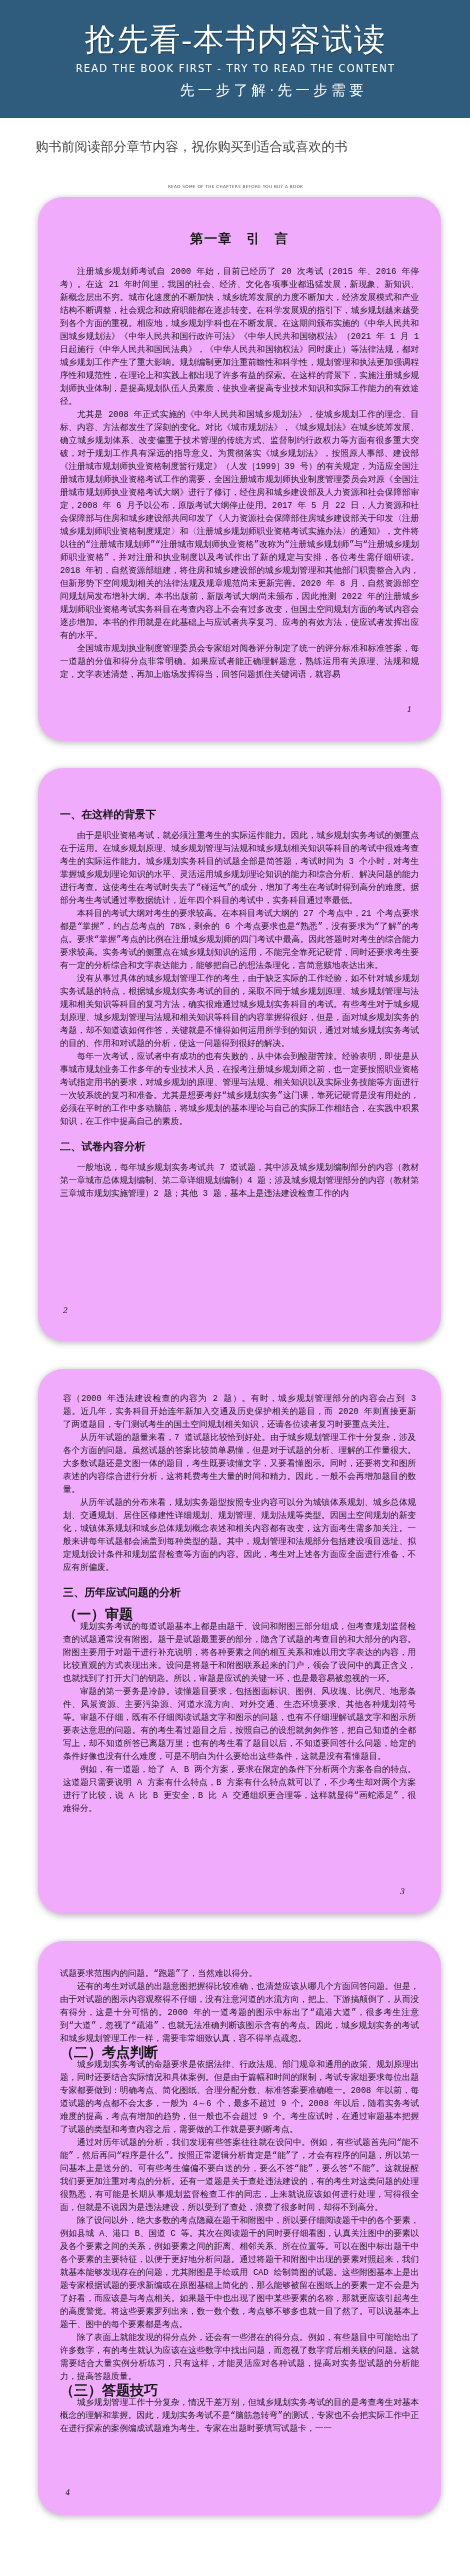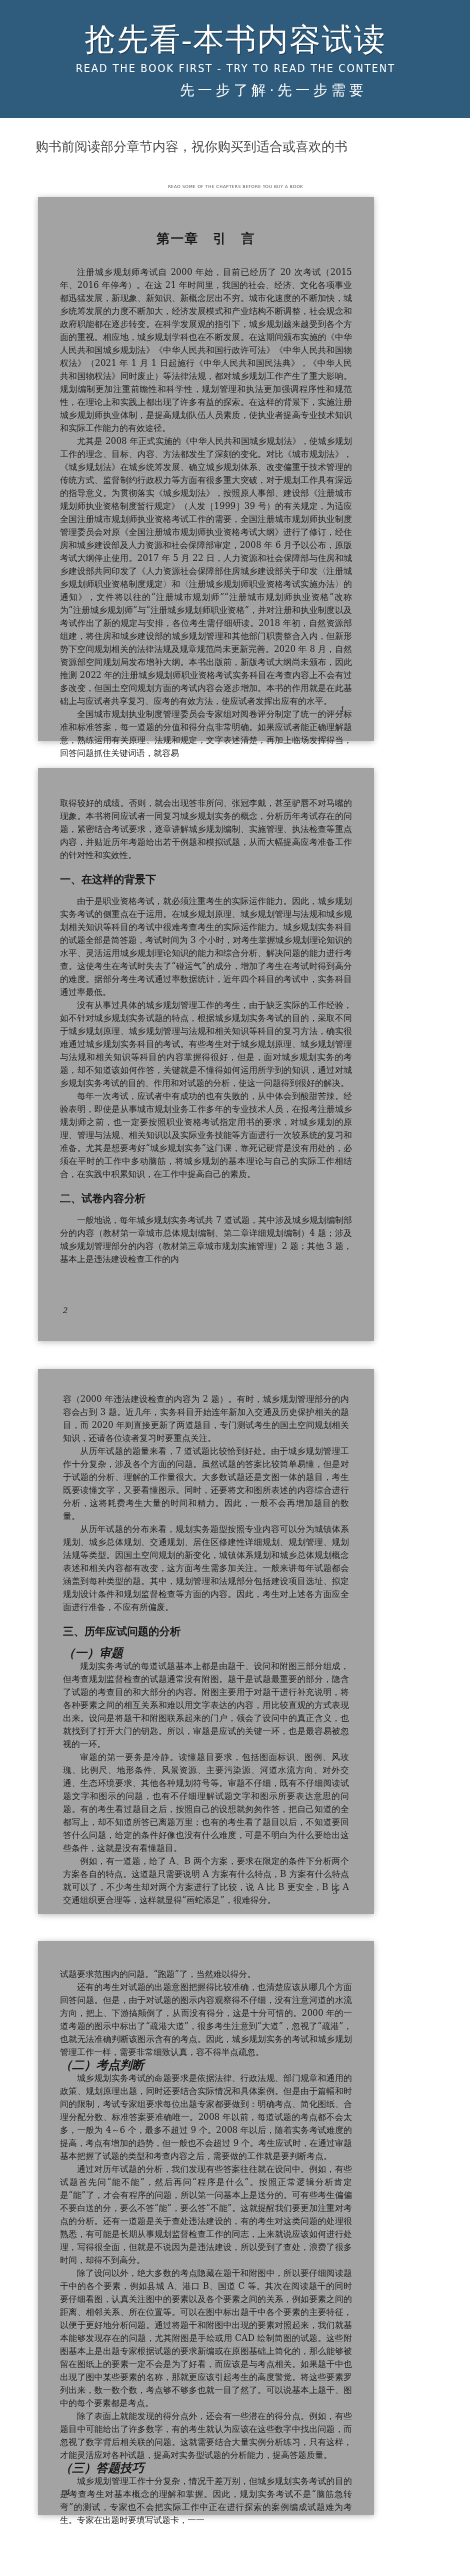--- a/index.html
+++ b/index.html
@@ -4,27 +4,27 @@
 <style>
   * { box-sizing: border-box; margin: 0; padding: 0; }
   html, body { width: 471px; background: #ffffff; }
   body { height: 2576px; position: relative; overflow: hidden; font-family: "DejaVu Serif", "Liberation Serif", serif; color: #1a1a1a; }
   .banner { position: absolute; left: 0; top: 0; width: 471px; height: 118px; background: #2f5c7d; color: #ffffff; text-align: center; }
   .banner-title { position: absolute; top: 21.5px; left: 0; width: 100%; font-family: Liberation Serif, serif; font-size: 31px; letter-spacing: 1.2px; line-height: 36px; text-shadow: 0.6px 0.6px 0.6px rgba(0,0,0,0.35); }
   .banner-en { position: absolute; top: 63px; left: 0; width: 100%; font-family: "DejaVu Sans", sans-serif; font-size: 10px; letter-spacing: 1.2px; }
   .banner-tag { position: absolute; top: 81px; left: 0; width: 100%; font-family: "DejaVu Sans", sans-serif; font-size: 14.3px; letter-spacing: 3.6px; margin-left: 38px; }
   .intro-cn { position: absolute; top: 138px; left: 0; width: 383px; text-align: center; font-family: "DejaVu Sans", sans-serif; font-size: 13px; color: #444; }
   .intro-en { position: absolute; top: 184px; left: 0; width: 471px; text-align: center; font-family: "DejaVu Sans", sans-serif; font-size: 4.2px; color: #555; letter-spacing: 0.3px; }
-  .page { position: absolute; left: 38px; width: 336px; background: #a3a3a3; box-shadow: 0 1.2px 6px rgba(0,0,0,0.28); }
+  .page { position: absolute; left: 38px; width: 403px; background: #f0abfc; box-shadow: 0 1.2px 6px rgba(0,0,0,0.28); border-radius: 25px; }
   .page-inner { position: absolute; left: 22px; right: 22px; }
   .chapter-title { text-align: center; font-family: "DejaVu Sans", sans-serif; font-size: 13px; font-weight: bold; word-spacing: 8.3px; letter-spacing: 1.2px; }
-  .para { font-size: 8.5px; line-height: 13px; text-align: justify; text-indent: 2em; }
+  .para { font-size: 8.5px; line-height: 13px; text-align: justify; text-indent: 2em; font-family: Liberation Mono, monospace; }
   .para.noindent { text-indent: 0; }
   .h2 { font-family: "DejaVu Sans", sans-serif; font-size: 10.7px; font-weight: bold; margin: 10.7px 0 8.3px; }
-  .h3 { font-family: "DejaVu Sans", sans-serif; font-size: 12px; font-weight: bold; line-height: 13px; font-style: italic; }
+  .h3 { font-family: "DejaVu Sans", sans-serif; font-size: 14px; font-weight: bold; line-height: 13px; }
   .page-num { position: absolute; font-style: italic; font-size: 7.7px; }
 </style>
 </head>
 <body>
 
 <div class="banner">
   <div class="banner-title">抢先看-本书内容试读</div>
   <div class="banner-en">READ THE BOOK FIRST - TRY TO READ THE CONTENT</div>
   <div class="banner-tag">先一步了解·先一步需要</div>
 </div>
@@ -38,23 +38,23 @@
     <div style="height:18px"></div>
     <p class="para">注册城乡规划师考试自 2000 年始，目前已经历了 20 次考试（2015 年、2016 年停考）。在这 21 年时间里，我国的社会、经济、文化各项事业都迅猛发展，新现象、新知识、新概念层出不穷。城市化速度的不断加快，城乡统筹发展的力度不断加大，经济发展模式和产业结构不断调整，社会观念和政府职能都在逐步转变。在科学发展观的指引下，城乡规划越来越受到各个方面的重视。相应地，城乡规划学科也在不断发展。在这期间颁布实施的《中华人民共和国城乡规划法》《中华人民共和国行政许可法》《中华人民共和国物权法》（2021 年 1 月 1 日起施行《中华人民共和国民法典》，《中华人民共和国物权法》同时废止）等法律法规，都对城乡规划工作产生了重大影响。规划编制更加注重前瞻性和科学性，规划管理和执法更加强调程序性和规范性，在理论上和实践上都出现了许多有益的探索。在这样的背景下，实施注册城乡规划师执业体制，是提高规划队伍人员素质，使执业者提高专业技术知识和实际工作能力的有效途径。</p>
     <p class="para">尤其是 2008 年正式实施的《中华人民共和国城乡规划法》，使城乡规划工作的理念、目标、内容、方法都发生了深刻的变化。对比《城市规划法》，《城乡规划法》在城乡统筹发展、确立城乡规划体系、改变偏重于技术管理的传统方式、监督制约行政权力等方面有很多重大突破，对于规划工作具有深远的指导意义。为贯彻落实《城乡规划法》，按照原人事部、建设部《注册城市规划师执业资格制度暂行规定》（人发［1999］39 号）的有关规定，为适应全国注册城市规划师执业资格考试工作的需要，全国注册城市规划师执业制度管理委员会对原《全国注册城市规划师执业资格考试大纲》进行了修订，经住房和城乡建设部及人力资源和社会保障部审定，2008 年 6 月予以公布，原版考试大纲停止使用。2017 年 5 月 22 日，人力资源和社会保障部与住房和城乡建设部共同印发了《人力资源社会保障部住房城乡建设部关于印发〈注册城乡规划师职业资格制度规定〉和〈注册城乡规划师职业资格考试实施办法〉的通知》，文件将以往的“注册城市规划师”“注册城市规划师执业资格”改称为“注册城乡规划师”与“注册城乡规划师职业资格”，并对注册和执业制度以及考试作出了新的规定与安排，各位考生需仔细研读。2018 年初，自然资源部组建，将住房和城乡建设部的城乡规划管理和其他部门职责整合入内，但新形势下空间规划相关的法律法规及规章规范尚未更新完善。2020 年 8 月，自然资源部空间规划局发布增补大纲。本书出版前，新版考试大纲尚未颁布，因此推测 2022 年的注册城乡规划师职业资格考试实务科目在考查内容上不会有过多改变，但国土空间规划方面的考试内容会逐步增加。本书的作用就是在此基础上与应试者共享复习、应考的有效方法，使应试者发挥出应有的水平。</p>
     <p class="para">全国城市规划执业制度管理委员会专家组对阅卷评分制定了统一的评分标准和标准答案，每一道题的分值和得分点非常明确。如果应试者能正确理解题意，熟练运用有关原理、法规和规定，文字表述清楚，再加上临场发挥得当，回答问题抓住关键词语，就容易</p>
   </div>
   <div class="page-num" style="right:29px; top:508px;">1</div>
 </div>
 
 <div class="page" style="top:768px; height:573px;">
   <div class="page-inner" style="top:29px;">
-    <p class="para noindent">取得较好的成绩。否则，就会出现答非所问、张冠李戴，甚至驴唇不对马嘴的现象。本书将同应试者一同复习城乡规划实务的概念，分析历年考试存在的问题，紧密结合考试要求，逐章讲解城乡规划编制、实施管理、执法检查等重点内容，并贴近历年考题给出若干例题和模拟试题，从而大幅提高应考准备工作的针对性和实效性。</p>
     <div class="h2">一、在这样的背景下</div>
     <p class="para">由于是职业资格考试，就必须注重考生的实际运作能力。因此，城乡规划实务考试的侧重点在于运用。在城乡规划原理、城乡规划管理与法规和城乡规划相关知识等科目的考试中很难考查考生的实际运作能力。城乡规划实务科目的试题全部是简答题，考试时间为 3 个小时，对考生掌握城乡规划理论知识的水平、灵活运用城乡规划理论知识的能力和综合分析、解决问题的能力进行考查。这使考生在考试时失去了“碰运气”的成分，增加了考生在考试时得到高分的难度。据部分考生考试通过率数据统计，近年四个科目的考试中，实务科目通过率最低。</p>
+    <p class="para">本科目的考试大纲对考生的要求较高。在本科目考试大纲的 27 个考点中，21 个考点要求都是“掌握”，约占总考点的 78%，剩余的 6 个考点要求也是“熟悉”，没有要求为“了解”的考点。要求“掌握”考点的比例在注册城乡规划师的四门考试中最高。因此答题时对考生的综合能力要求较高。实务考试的侧重点在城乡规划知识的运用，不能完全靠死记硬背，同时还要求考生要有一定的分析综合和文字表达能力，能够把自己的想法条理化，言简意赅地表达出来。</p>
     <p class="para">没有从事过具体的城乡规划管理工作的考生，由于缺乏实际的工作经验，如不针对城乡规划实务试题的特点，根据城乡规划实务考试的目的，采取不同于城乡规划原理、城乡规划管理与法规和相关知识等科目的复习方法，确实很难通过城乡规划实务科目的考试。有些考生对于城乡规划原理、城乡规划管理与法规和相关知识等科目的内容掌握得很好，但是，面对城乡规划实务的考题，却不知道该如何作答，关键就是不懂得如何运用所学到的知识，通过对城乡规划实务考试的目的、作用和对试题的分析，使这一问题得到很好的解决。</p>
     <p class="para">每年一次考试，应试者中有成功的也有失败的，从中体会到酸甜苦辣。经验表明，即使是从事城市规划业务工作多年的专业技术人员，在报考注册城乡规划师之前，也一定要按照职业资格考试指定用书的要求，对城乡规划的原理、管理与法规、相关知识以及实际业务技能等方面进行一次较系统的复习和准备。尤其是想要考好“城乡规划实务”这门课，靠死记硬背是没有用处的，必须在平时的工作中多动脑筋，将城乡规划的基本理论与自己的实际工作相结合，在实践中积累知识，在工作中提高自己的素质。</p>
     <div class="h2">二、试卷内容分析</div>
     <p class="para">一般地说，每年城乡规划实务考试共 7 道试题，其中涉及城乡规划编制部分的内容（教材第一章城市总体规划编制、第二章详细规划编制）4 题；涉及城乡规划管理部分的内容（教材第三章城市规划实施管理）2 题；其他 3 题，基本上是违法建设检查工作的内</p>
   </div>
   <div class="page-num" style="left:25px; top:538px;">2</div>
 </div>
 
 <div class="page" style="top:1369px; height:545px;">
   <div class="page-inner" style="top:24px; left:25px; right:25px;">

